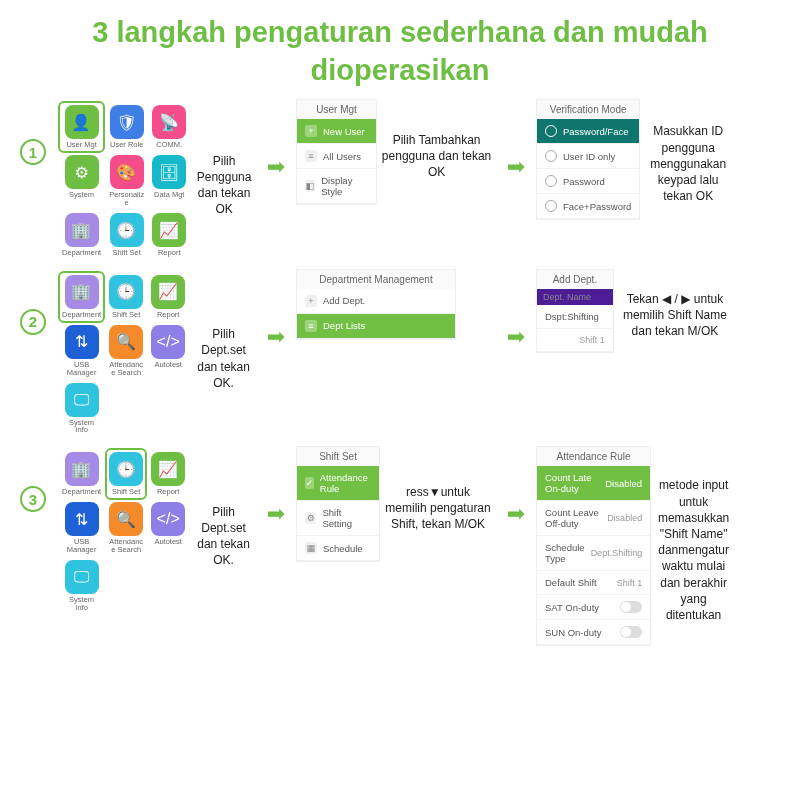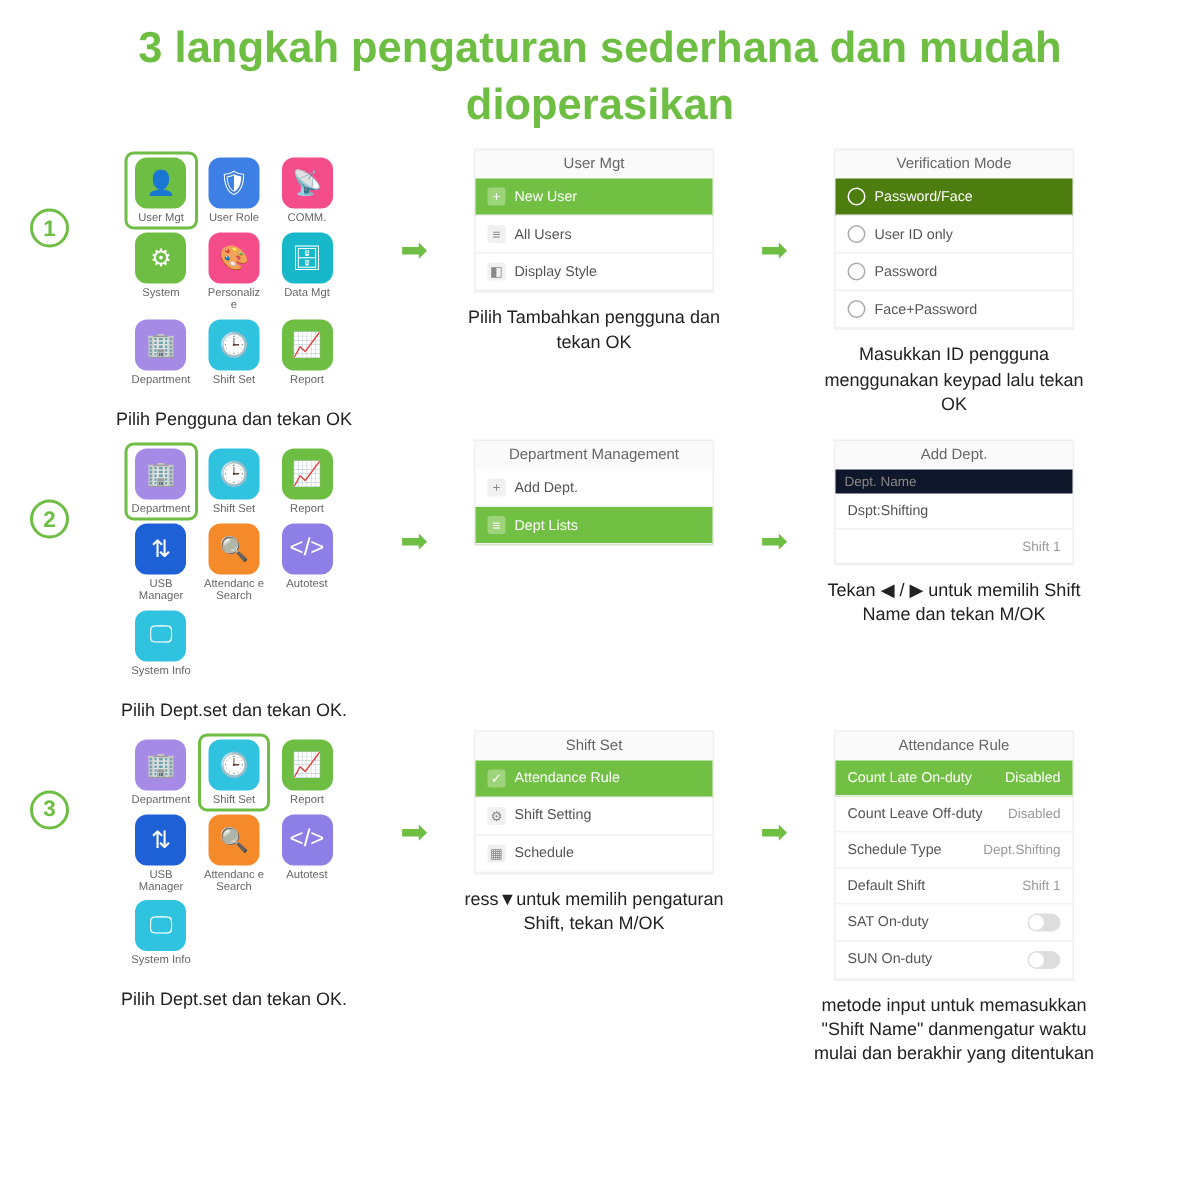--- a/index.html
+++ b/index.html
@@ -35,21 +35,21 @@
     font-weight: bold;
     font-size: 15px;
     display: flex;
     align-items: center;
     justify-content: center;
     flex-shrink: 0;
     margin-top: 40px;
   }
   .step {
     display: flex;
-    flex-direction: column;
+    flex-direction: row;
     align-items: center;
     width: 200px;
   }
   .arrow {
     color: #6EBE44;
     font-size: 22px;
     margin-top: 55px;
     flex-shrink: 0;
     width: 20px;
     text-align: center;
@@ -73,21 +73,21 @@
     font-size: 10px;
     text-align: center;
     color: #666;
     padding: 4px 0;
     background: #fafafa;
   }
   .panel-sub {
     font-size: 9px;
     color: #888;
     padding: 3px 6px;
-    background: #0f172a;
+    background: #4c1d95;
   }
   .list-item, .radio-item, .kv-item {
     font-size: 9.5px;
     color: #555;
     padding: 6px 8px;
     border-bottom: 1px solid #f1f1f1;
     display: flex;
     align-items: center;
     gap: 6px;
   }
@@ -107,21 +107,21 @@
   }
   .list-item.sel .ico { background: rgba(255,255,255,.3); color:#fff; }
   .radio-item::before {
     content: "";
     width: 10px; height: 10px;
     border: 1px solid #aaa;
     border-radius: 50%;
     display: inline-block;
   }
   .radio-item.sel {
-    background: #4d7c0f; color:#fff;
+    background: #0f766e; color:#fff;
   }
   .radio-item.sel::before { border-color:#fff; }
   .kv-item { justify-content: space-between; }
   .kv-item .val { color:#999; font-size:9px;text-align:right; }
   .kv-item .toggle {
     width: 22px; height: 12px; border-radius: 6px; background:#ddd; position:relative;
   }
   .kv-item .toggle::after{
     content:""; position:absolute; width:10px;height:10px;border-radius:50%;
     background:#fff; top:1px; left:1px;

